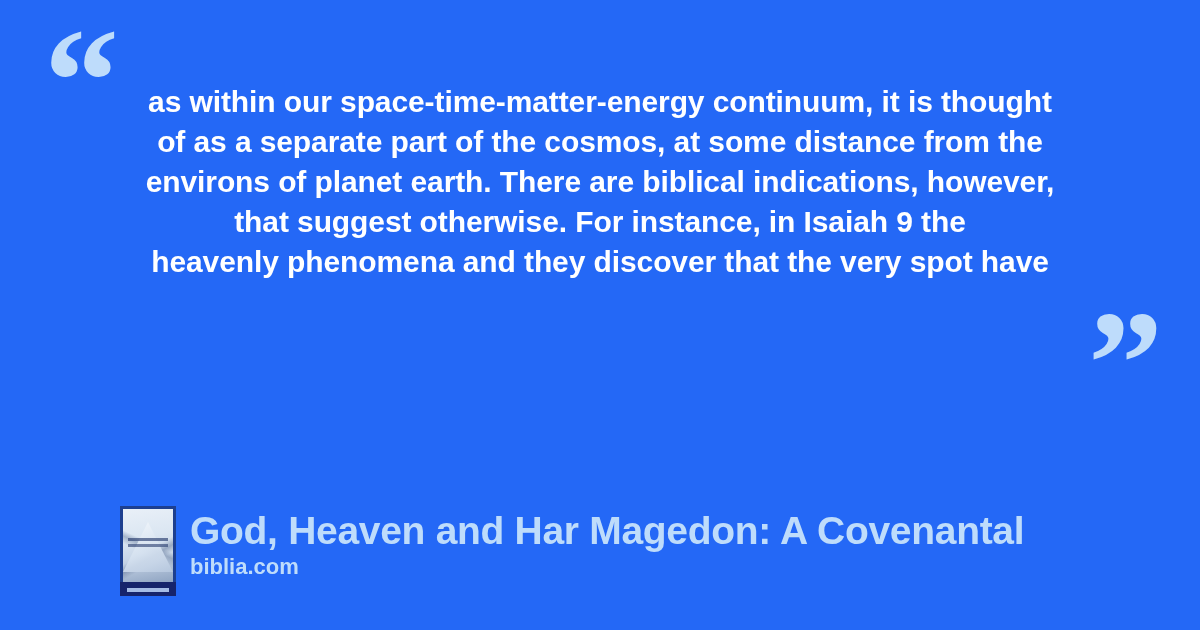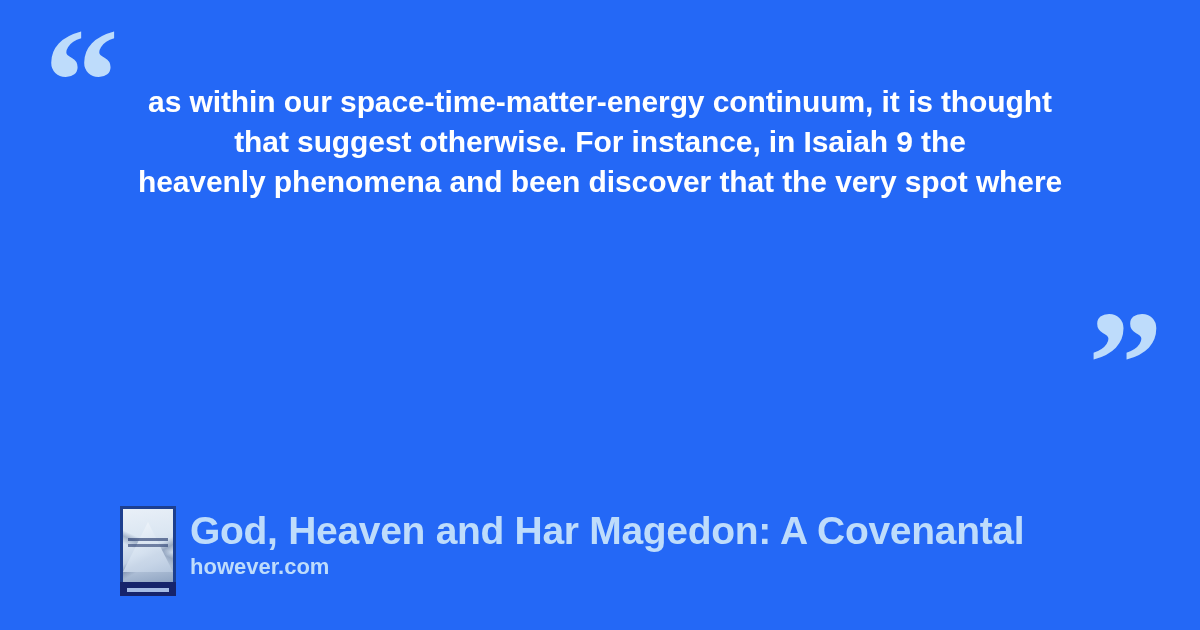--- a/index.html
+++ b/index.html
@@ -163,37 +163,39 @@
 <body>
 
 <div class="card">
 
   <div class="quote-area">
 
     <span class="quote-mark open">“</span>
 
     <div class="quote-text">
       <span class="quote-line">as within our space-time-matter-energy continuum, it is thought</span>
+      <span class="quote-line">of as a separate part of the cosmos, at some distance from the</span>
+      <span class="quote-line">environs of planet earth. There are biblical indications, however,</span>
       <span class="quote-line">that suggest otherwise. For instance, in Isaiah 9 the</span>
-      <span class="quote-line">heavenly phenomena and been discover that the very spot where</span>
+      <span class="quote-line">heavenly phenomena and they discover that the very spot have</span>
     </div>
 
     <span class="quote-mark close">”</span>
   </div>
 
   <div class="footer">
 
     <div class="book-cover">
       <div class="cover-art"></div>
       <div class="cover-peak"></div>
       <div class="cover-title"></div>
       <div class="cover-band">
         <div class="cover-author"></div>
       </div>
     </div>
 
     <div class="footer-text">
       <div class="book-title">God, Heaven and Har Magedon: A Covenantal</div>
-      <div class="site-name">however.com</div>
+      <div class="site-name">biblia.com</div>
     </div>
   </div>
 
 </div>
 
 </body></html>

